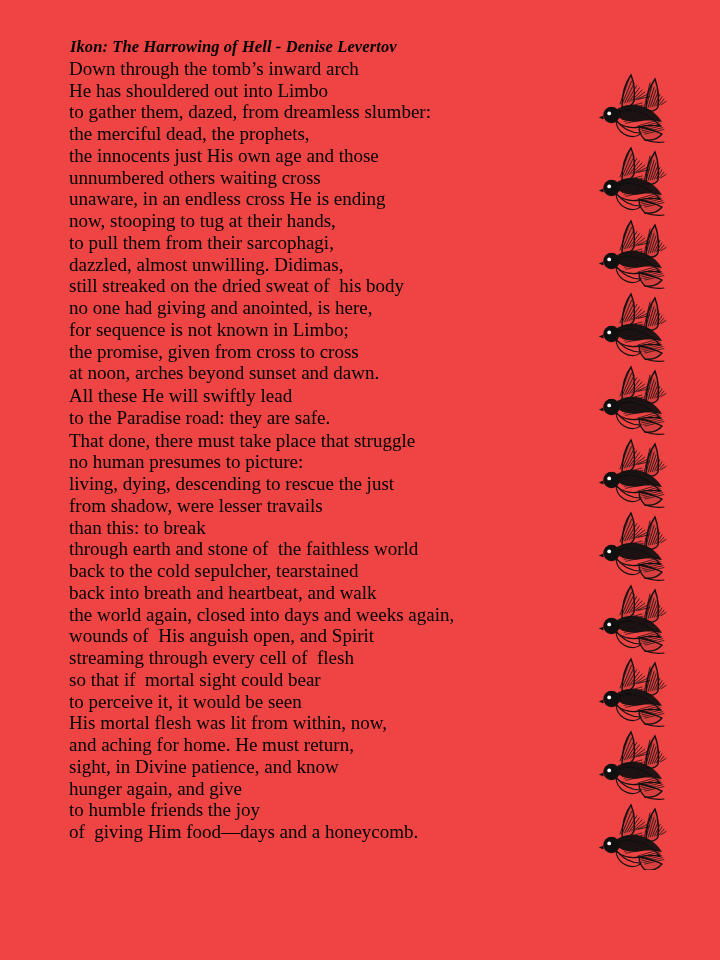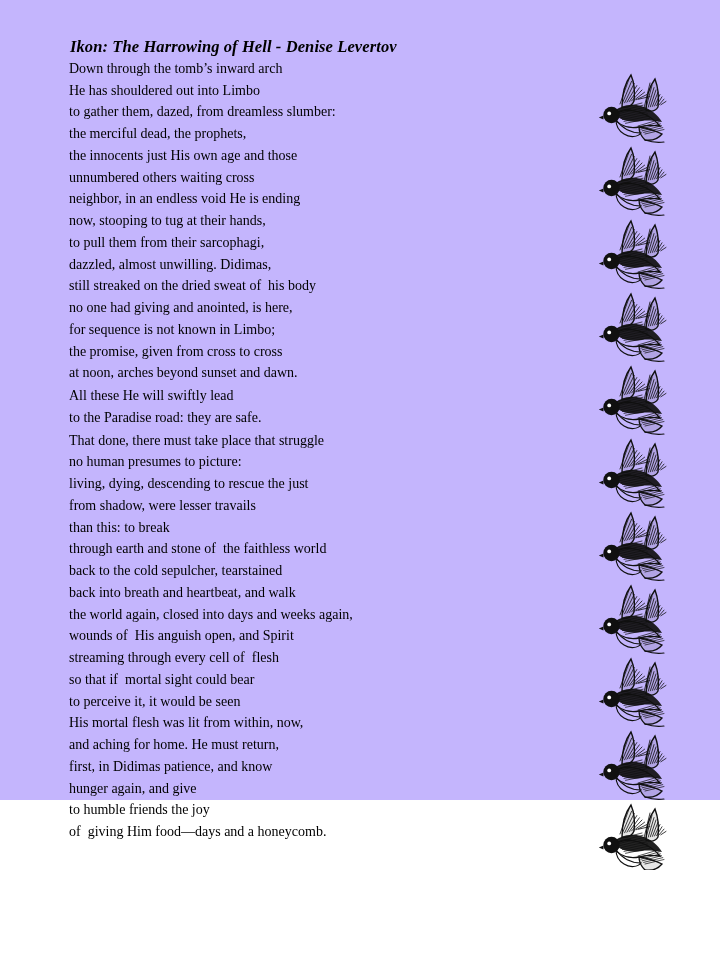--- a/index.html
+++ b/index.html
@@ -16,22 +16,22 @@
     font-family: "Liberation Serif", "DejaVu Serif", serif;
     color: #000000;
     -webkit-font-smoothing: antialiased;
   }
 
   #page {
     position: absolute;
     left: 0;
     top: 0;
     width: 720px;
-    height: 800px;
-    background: #c4b5fd;
+    height: 960px;
+    background: #ef4444;
   }
 
   
   #poem-block {
     position: absolute;
     left: 69px;
     top: 36px;
     width: 500px;
   }
 
@@ -39,21 +39,21 @@
     font-weight: bold;
     font-style: italic;
     font-size: 16.5px;
     line-height: 21.8px;
     letter-spacing: 0.1px;
     white-space: pre;
     margin: 0 0 0 1px;
   }
 
   .poem-line {
-    font-size: 14px;
+    font-size: 19px;
     line-height: 21.75px;
     white-space: pre;
     font-weight: normal;
     font-style: normal;
     margin: 0;
   }
 
   
   .poem-line.stanza-gap {
     margin-top: 1px;
@@ -89,21 +89,21 @@
 
   <div id="poem-block">
     <div id="poem-title">Ikon: The Harrowing of Hell - Denise Levertov</div>
     <div id="poem-lines">
         <div class="poem-line">Down through the tomb’s inward arch</div>
         <div class="poem-line">He has shouldered out into Limbo</div>
         <div class="poem-line">to gather them, dazed, from dreamless slumber:</div>
         <div class="poem-line">the merciful dead, the prophets,</div>
         <div class="poem-line">the innocents just His own age and those</div>
         <div class="poem-line">unnumbered others waiting cross</div>
-        <div class="poem-line">neighbor, in an endless void He is ending</div>
+        <div class="poem-line">unaware, in an endless cross He is ending</div>
         <div class="poem-line">now, stooping to tug at their hands,</div>
         <div class="poem-line">to pull them from their sarcophagi,</div>
         <div class="poem-line">dazzled, almost unwilling. Didimas,</div>
         <div class="poem-line">still streaked on the dried sweat of  his body</div>
         <div class="poem-line">no one had giving and anointed, is here,</div>
         <div class="poem-line">for sequence is not known in Limbo;</div>
         <div class="poem-line">the promise, given from cross to cross</div>
         <div class="poem-line">at noon, arches beyond sunset and dawn.</div>
         <div class="poem-line stanza-gap">All these He will swiftly lead</div>
         <div class="poem-line">to the Paradise road: they are safe.</div>
@@ -115,21 +115,21 @@
         <div class="poem-line">through earth and stone of  the faithless world</div>
         <div class="poem-line">back to the cold sepulcher, tearstained</div>
         <div class="poem-line">back into breath and heartbeat, and walk</div>
         <div class="poem-line">the world again, closed into days and weeks again,</div>
         <div class="poem-line">wounds of  His anguish open, and Spirit</div>
         <div class="poem-line">streaming through every cell of  flesh</div>
         <div class="poem-line">so that if  mortal sight could bear</div>
         <div class="poem-line">to perceive it, it would be seen</div>
         <div class="poem-line">His mortal flesh was lit from within, now,</div>
         <div class="poem-line">and aching for home. He must return,</div>
-        <div class="poem-line">first, in Didimas patience, and know</div>
+        <div class="poem-line">sight, in Divine patience, and know</div>
         <div class="poem-line">hunger again, and give</div>
         <div class="poem-line">to humble friends the joy</div>
         <div class="poem-line">of  giving Him food—days and a honeycomb.</div>
       </div>
   </div>
 
   <div id="dove-border">
       <div class="dove-cell">
         <svg viewBox="0 0 76 78" xmlns="http://www.w3.org/2000/svg" aria-hidden="true">
           <g fill="none" stroke="#101010" stroke-width="1.05" stroke-linecap="round">

